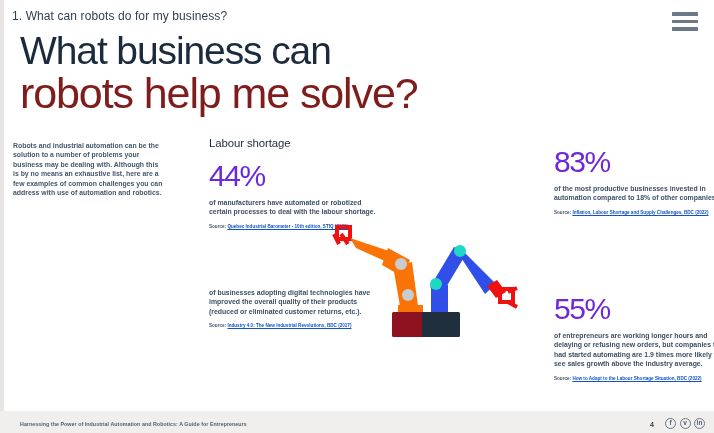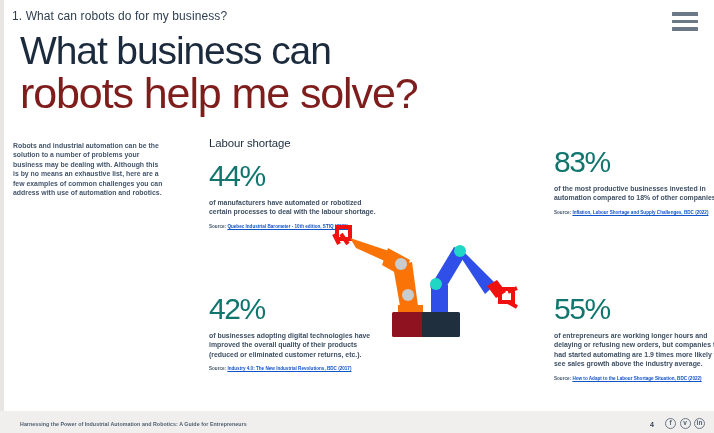--- a/index.html
+++ b/index.html
@@ -54,21 +54,21 @@
   .stat.s1{ left:189px; top:136px; width:175px; }
   .stat.s2{ left:534px; top:136px; width:175px; }
   .stat.s3{ left:189px; top:283px; width:178px; }
   .stat.s4{ left:534px; top:283px; width:178px; }
 
   .stat-title{
     font-size:11.4px; font-weight:400; color:#1b2b3d;
     letter-spacing:-.1px; line-height:14px;
   }
   .stat-value{
-    font-size:30px; font-weight:400; color:#0f766e;
+    font-size:30px; font-weight:400; color:#6d28d9;
     letter-spacing:-1.4px; line-height:34px;
     margin-top:9px;
   }
   .stat-desc{
     font-size:6.9px; line-height:9.4px; font-weight:600;
     color:#3d4f63; margin-top:5px;
   }
   .stat-source{
     font-size:4.6px; line-height:7px; font-weight:600;
     color:#46586c; margin-top:6px; white-space:nowrap;
@@ -132,21 +132,20 @@
   <div class="stat-source"><span>Source: </span><span class="src-link">Quebec Industrial Barometer - 10th edition, STIQ (2020)</span></div>
 </div>
 
 <div class="stat s2">
   <div class="stat-value">83%</div>
   <div class="stat-desc">of the most productive businesses invested in automation compared to 18% of other companies.</div>
   <div class="stat-source"><span>Source: </span><span class="src-link">Inflation, Labour Shortage and Supply Challenges, BDC (2022)</span></div>
 </div>
 
 <div class="stat s3">
-  <div class="stat-value">42%</div>
   <div class="stat-desc">of businesses adopting digital technologies have improved the overall quality of their products (reduced or eliminated customer returns, etc.).</div>
   <div class="stat-source"><span>Source: </span><span class="src-link">Industry 4.0: The New Industrial Revolutions, BDC (2017)</span></div>
 </div>
 
 <div class="stat s4">
   <div class="stat-value">55%</div>
   <div class="stat-desc">of entrepreneurs are working longer hours and delaying or refusing new orders, but companies that had started automating are 1.9 times more likely to see sales growth above the industry average.</div>
   <div class="stat-source"><span>Source: </span><span class="src-link">How to Adapt to the Labour Shortage Situation, BDC (2022)</span></div>
 </div>
 

